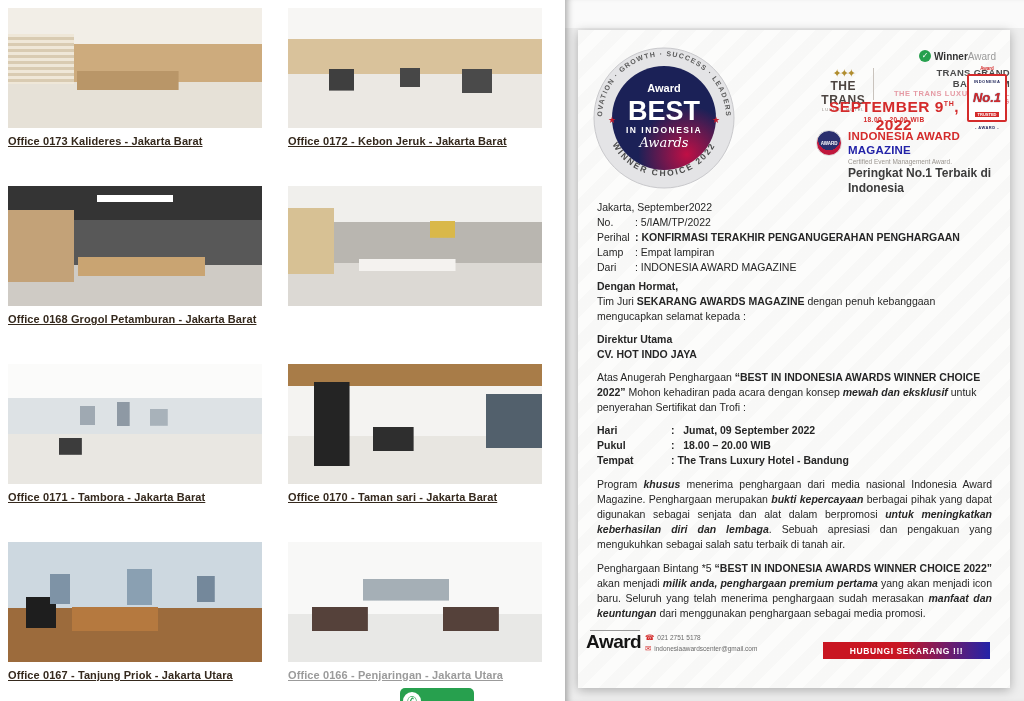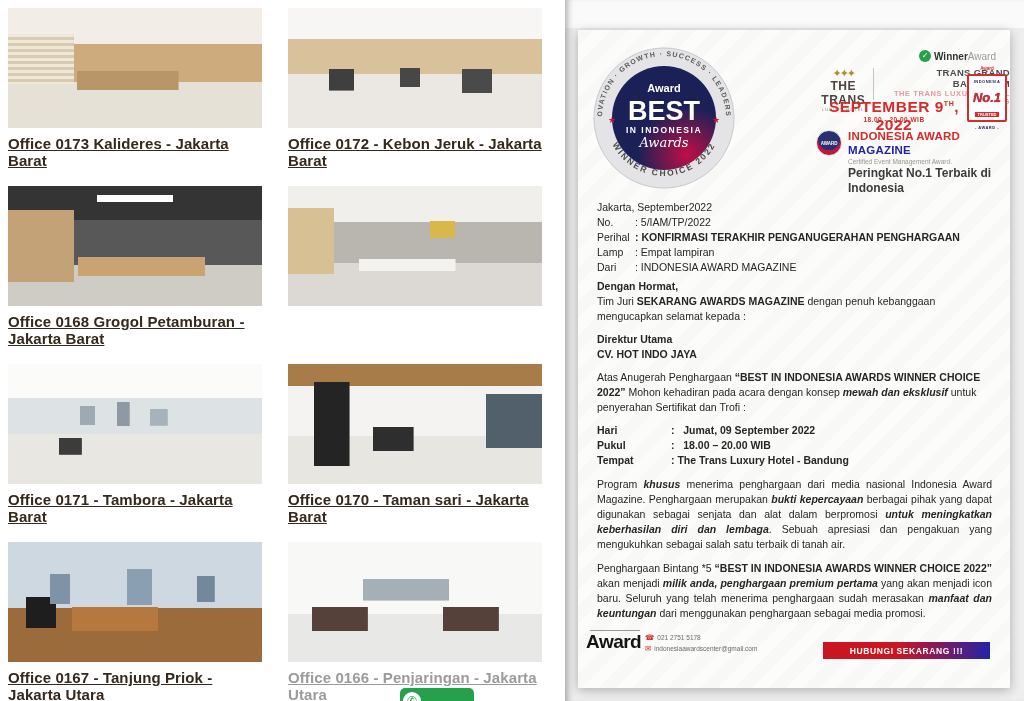--- a/index.html
+++ b/index.html
@@ -5,21 +5,21 @@
   html,body{margin:0;padding:0;}
   body{width:1024px;height:701px;position:relative;overflow:hidden;
        font-family:"Liberation Sans",sans-serif;background:#fff;}
 
   
   .listings{position:absolute;left:0;top:0;width:565px;height:701px;background:#fff;
             display:grid;grid-template-columns:254px 254px;column-gap:26px;
             grid-auto-rows:178px;padding:8px 0 0 8px;box-sizing:border-box;}
   .card{width:254px;}
   .thumb{width:254px;height:120px;cursor:pointer;}
-  .card-title{display:block;margin-top:7px;font-size:15px;font-weight:bold;
+  .card-title{display:block;margin-top:7px;font-size:11px;font-weight:bold;
               line-height:1.14;color:var(--link);text-decoration:underline;
               letter-spacing:.1px;cursor:pointer;}
   .card-title.visited{color:var(--link-visited);}
 
   .t0{background:
     repeating-linear-gradient(180deg,#efe7d8 0 3px,#d9cbb2 3px 6px) 0 38%/26% 42% no-repeat,
     linear-gradient(#b99668,#b99668) 45% 62%/40% 16% no-repeat,
     linear-gradient(180deg,#f2eee7 0 30%,#cdab7d 30% 62%,#e6e1d7 62%);}
   .t1{background:
     linear-gradient(#3f3f3f,#3f3f3f) 18% 62%/10% 18% no-repeat,

